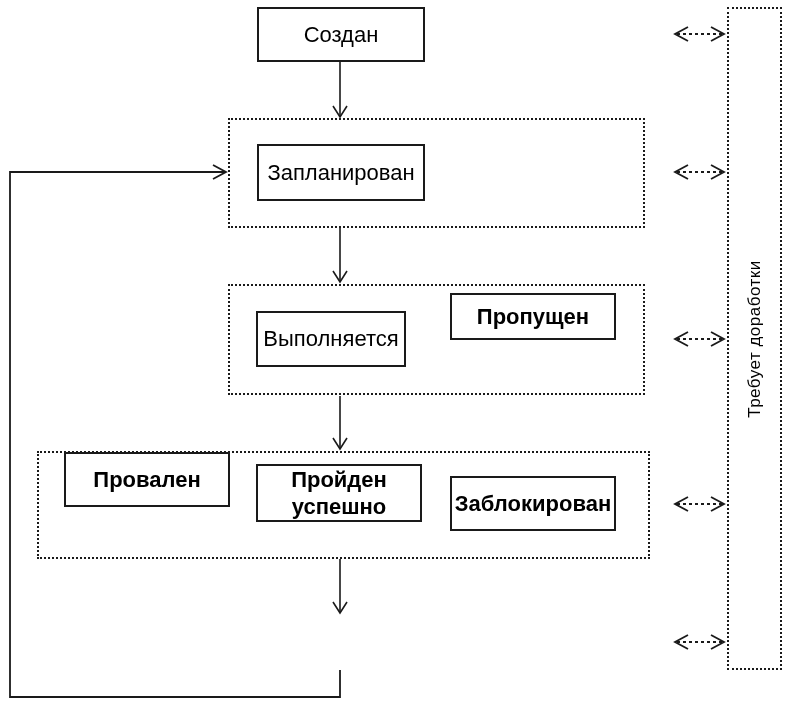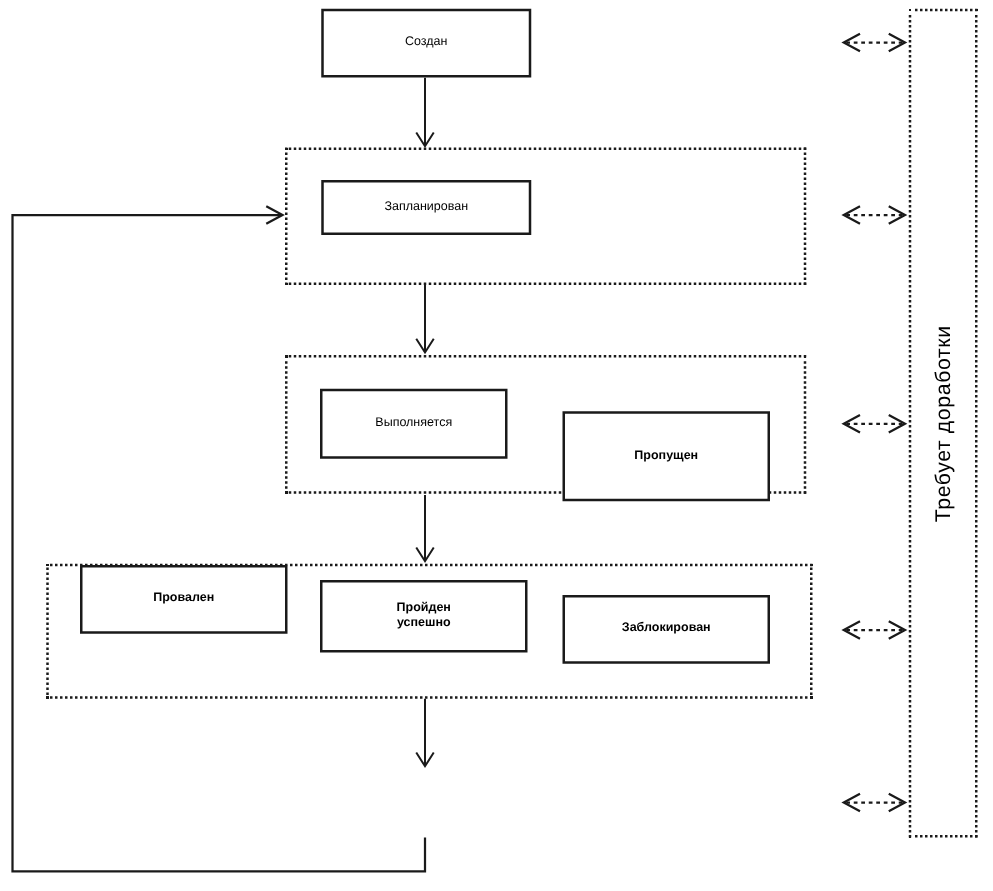--- a/index.html
+++ b/index.html
@@ -34,21 +34,21 @@
     color: #000000;
     z-index: 2;
   }
   .solid { border: 2px solid #1a1a1a; }
   .group {
     border: 2px dotted #1a1a1a;
     background: transparent;
     z-index: 0;
   }
   .lbl {
-    font-size: 10px;
+    font-size: 22px;
     line-height: 1.25;
     white-space: pre-line;
   }
   .bold { font-weight: bold; }
   .rework-box {
     border: 2px dotted #1a1a1a;
     z-index: 2;
   }
   .vertical-label {
     transform: rotate(-90deg);
@@ -112,28 +112,28 @@
   </svg>
 
   <div class="box group" style="left:228px; top:118px; width:417px; height:110px"></div>
   <div class="box group" style="left:228px; top:284px; width:417px; height:111px"></div>
   <div class="box group" style="left:37px; top:451px; width:613px; height:108px"></div>
 
   <div class="box solid" style="left:257px; top:7px; width:168px; height:55px">
     <span class="lbl">Создан</span>
   </div>
 
-  <div class="box solid" style="left:257px; top:144px; width:168px; height:44px">
+  <div class="box solid" style="left:257px; top:144px; width:168px; height:57px">
     <span class="lbl">Запланирован</span>
   </div>
 
   <div class="box solid" style="left:256px; top:311px; width:150px; height:56px">
     <span class="lbl">Выполняется</span>
   </div>
-  <div class="box solid" style="left:450px; top:329px; width:166px; height:72px">
+  <div class="box solid" style="left:450px; top:293px; width:166px; height:47px">
     <span class="lbl bold">Пропущен</span>
   </div>
 
   <div class="box solid" style="left:64px; top:452px; width:166px; height:55px">
     <span class="lbl bold">Провален</span>
   </div>
   <div class="box solid" style="left:256px; top:464px; width:166px; height:58px">
     <span class="lbl bold">Пройден
 успешно</span>
   </div>

